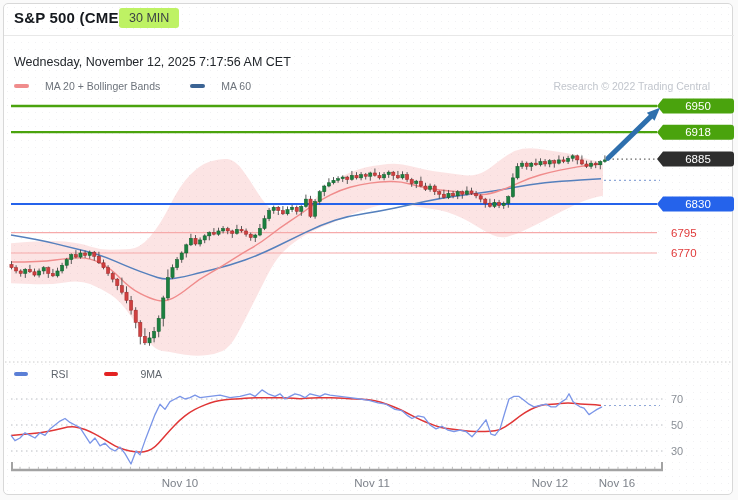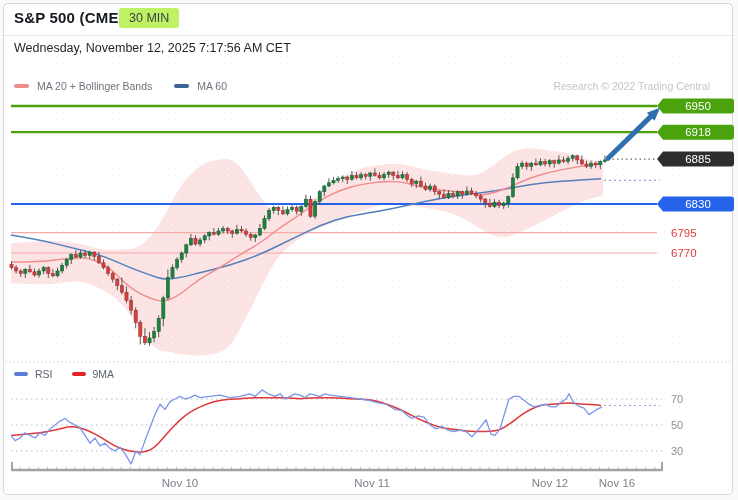--- a/index.html
+++ b/index.html
@@ -4,26 +4,26 @@
 <style>
   html,body{margin:0;padding:0;background:#fafafa;}
   body{width:738px;height:500px;position:relative;font-family:"Liberation Sans",sans-serif;-webkit-font-smoothing:antialiased;}
   .card{position:absolute;left:3px;top:3px;width:730px;height:492px;background:#ffffff;border:1px solid #d8d8d8;border-radius:5px;overflow:hidden;box-sizing:border-box;}
   .dotgrid{position:absolute;left:4px;top:4px;width:730px;height:492px;border-radius:5px;
     background-image:radial-gradient(circle,#e7e7ea 0.8px,transparent 0.9px);background-size:7px 7px;opacity:.55;pointer-events:none;}
   svg{position:absolute;left:0;top:0;}
   .hdr-title{position:absolute;left:14px;top:9px;font-size:15px;font-weight:bold;color:#15191e;letter-spacing:.2px;}
   .tf-badge{position:absolute;left:119px;top:8px;background:#bef264;color:#3a3f45;font-size:12.5px;padding:3px 10px;border-radius:3px;}
   .hdr-divider{position:absolute;left:4px;top:35px;width:730px;height:0;border-top:1px solid #e8e8e8;}
-  .date-line{position:absolute;left:14px;top:41px;font-size:12.5px;color:#23272c;}
-  .legend-row{position:absolute;left:14px;top:80px;display:flex;align-items:center;gap:8px;}
+  .date-line{position:absolute;left:14px;top:55px;font-size:12.5px;color:#23272c;}
+  .legend-row{position:absolute;left:14px;top:80px;display:flex;align-items:center;gap:16px;}
   .legend-row .sw{display:inline-block;width:15px;height:4px;border-radius:2px;}
   .legend-row .lbl{font-size:10.5px;color:#6d737b;margin-right:14px;}
   .credit{position:absolute;right:28px;top:80px;font-size:10.5px;color:#c2c6cd;}
-  .rsi-legend{position:absolute;left:14px;top:368px;display:flex;align-items:center;gap:7px;}
+  .rsi-legend{position:absolute;left:14px;top:368px;display:flex;align-items:center;gap:23px;}
   .rsi-legend .sw{display:inline-block;width:14px;height:4px;border-radius:2px;}
   .rsi-legend .lbl{font-size:10.5px;color:#5d636b;margin-right:12px;}
   text{font-family:"Liberation Sans",sans-serif;}
 </style>
 </head>
 <body>
 
 <div class="card"></div>
 <div class="dotgrid"></div>
 

